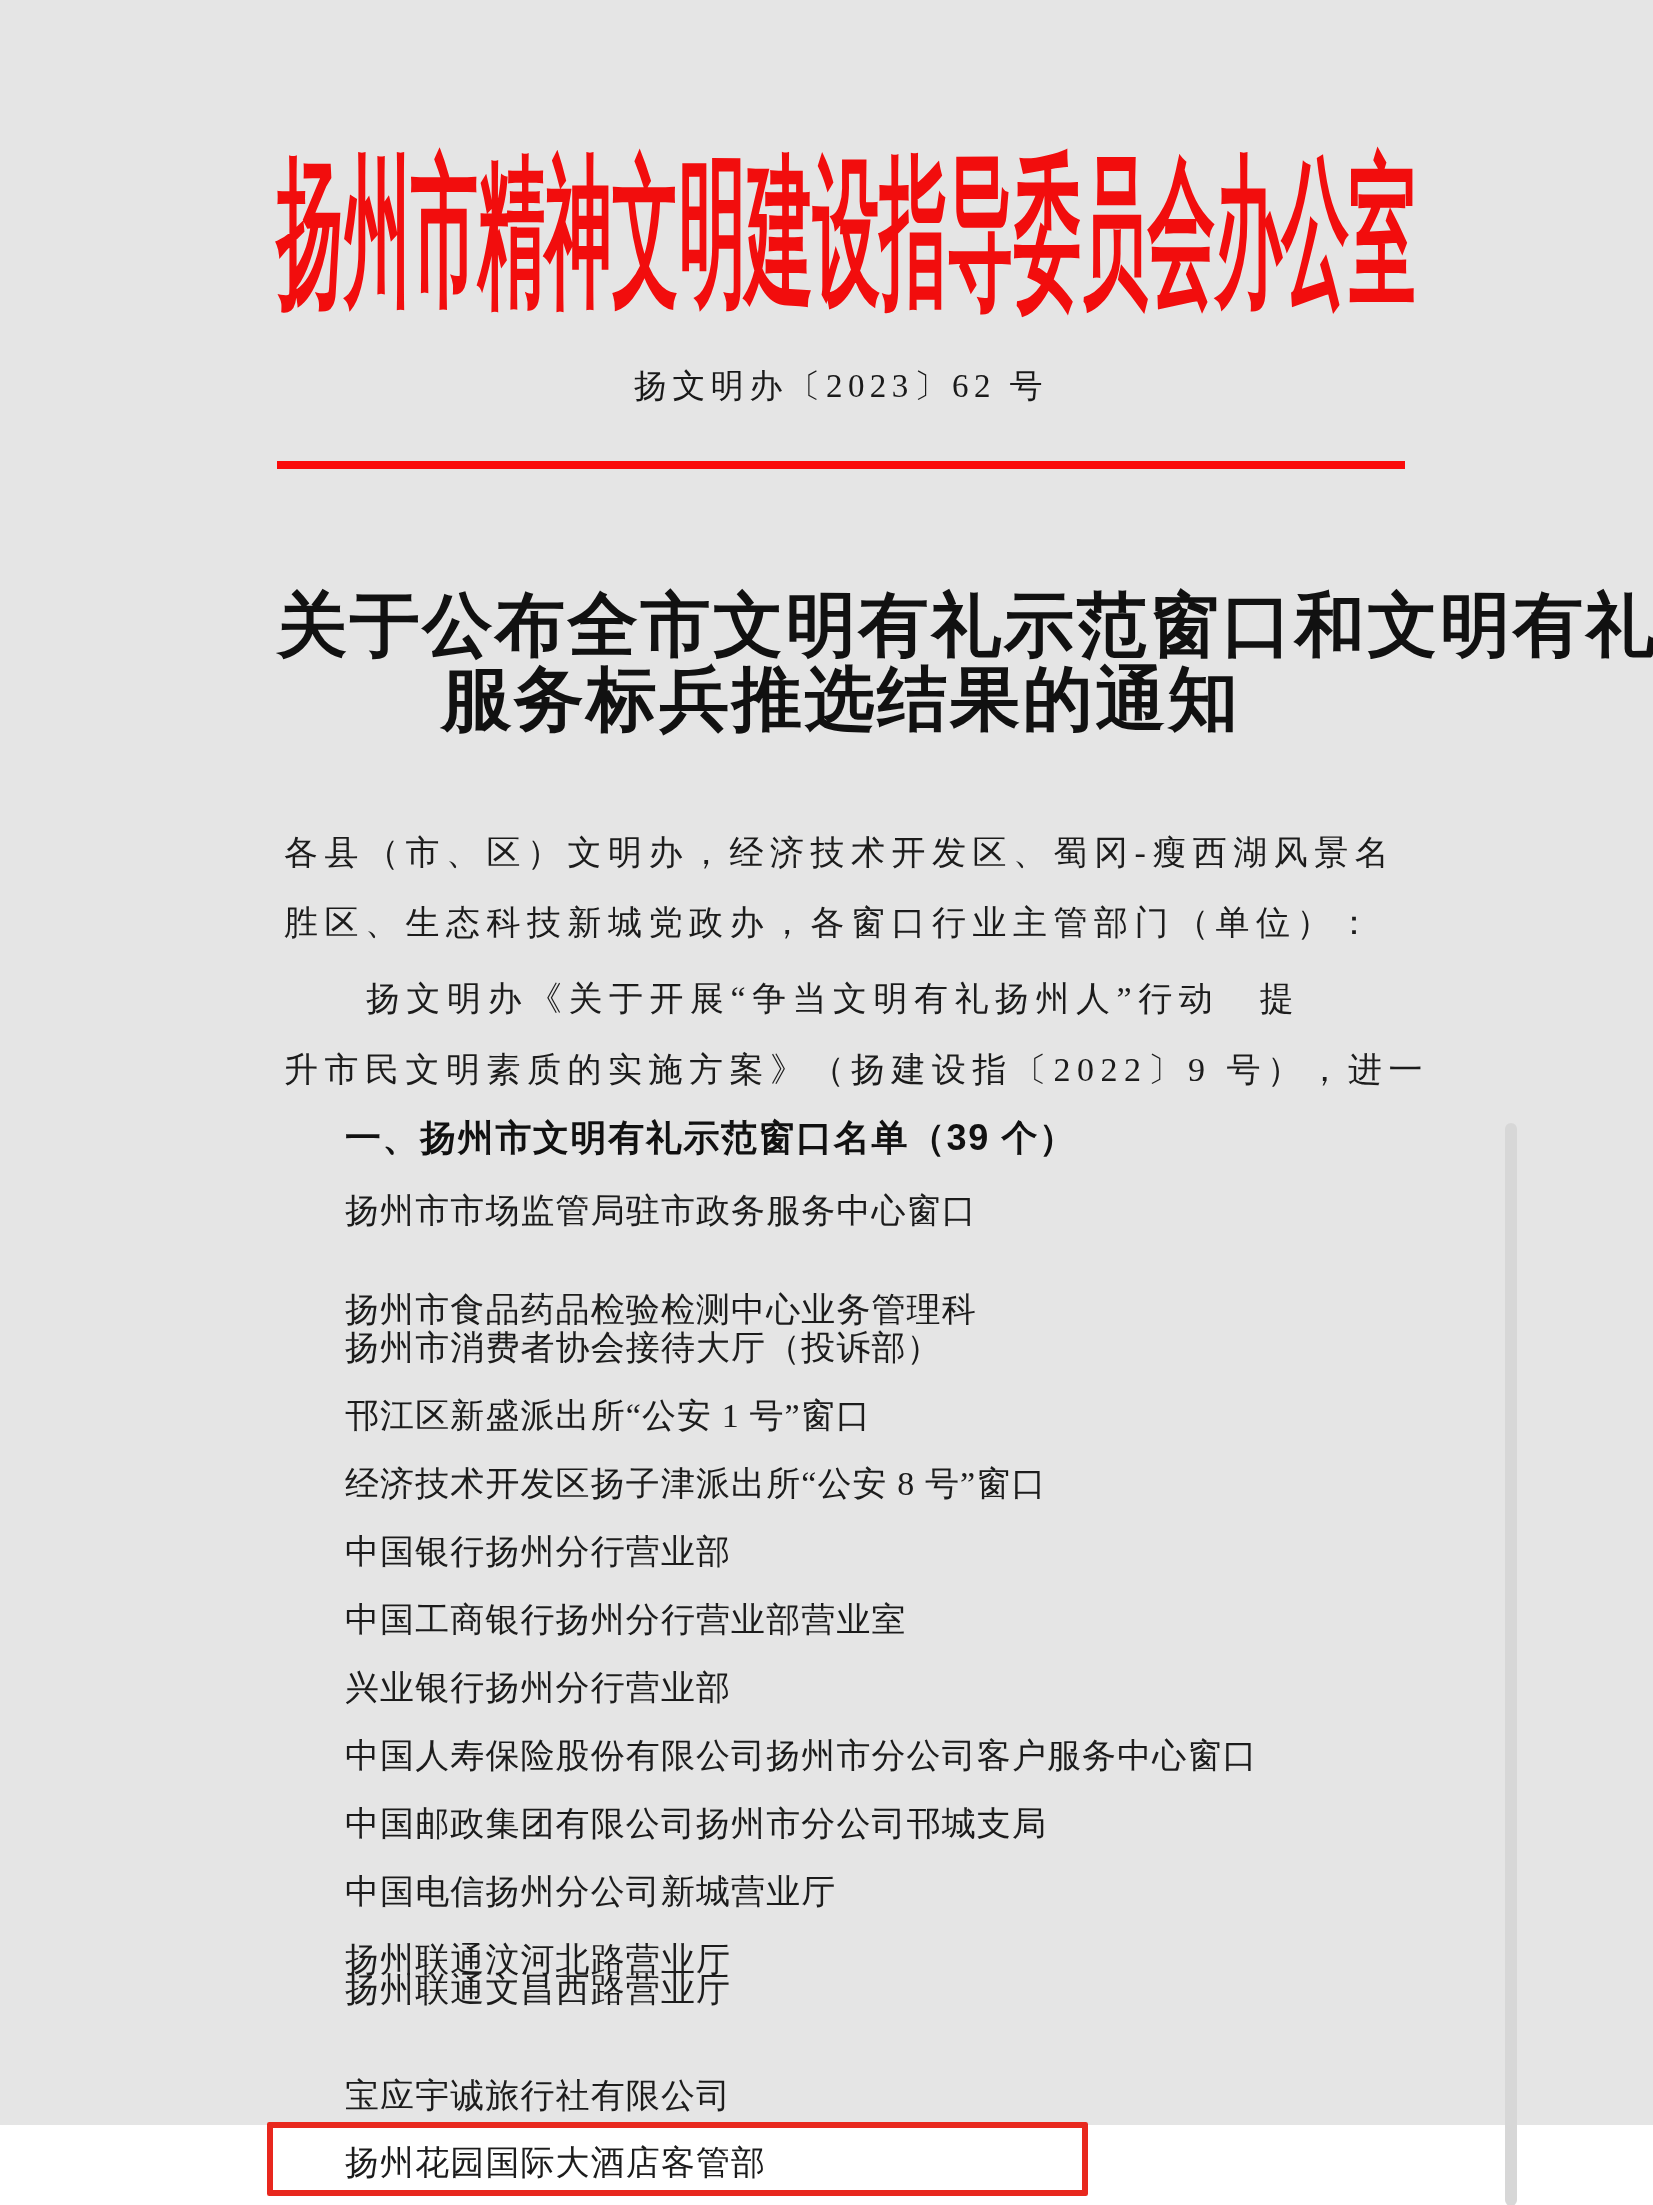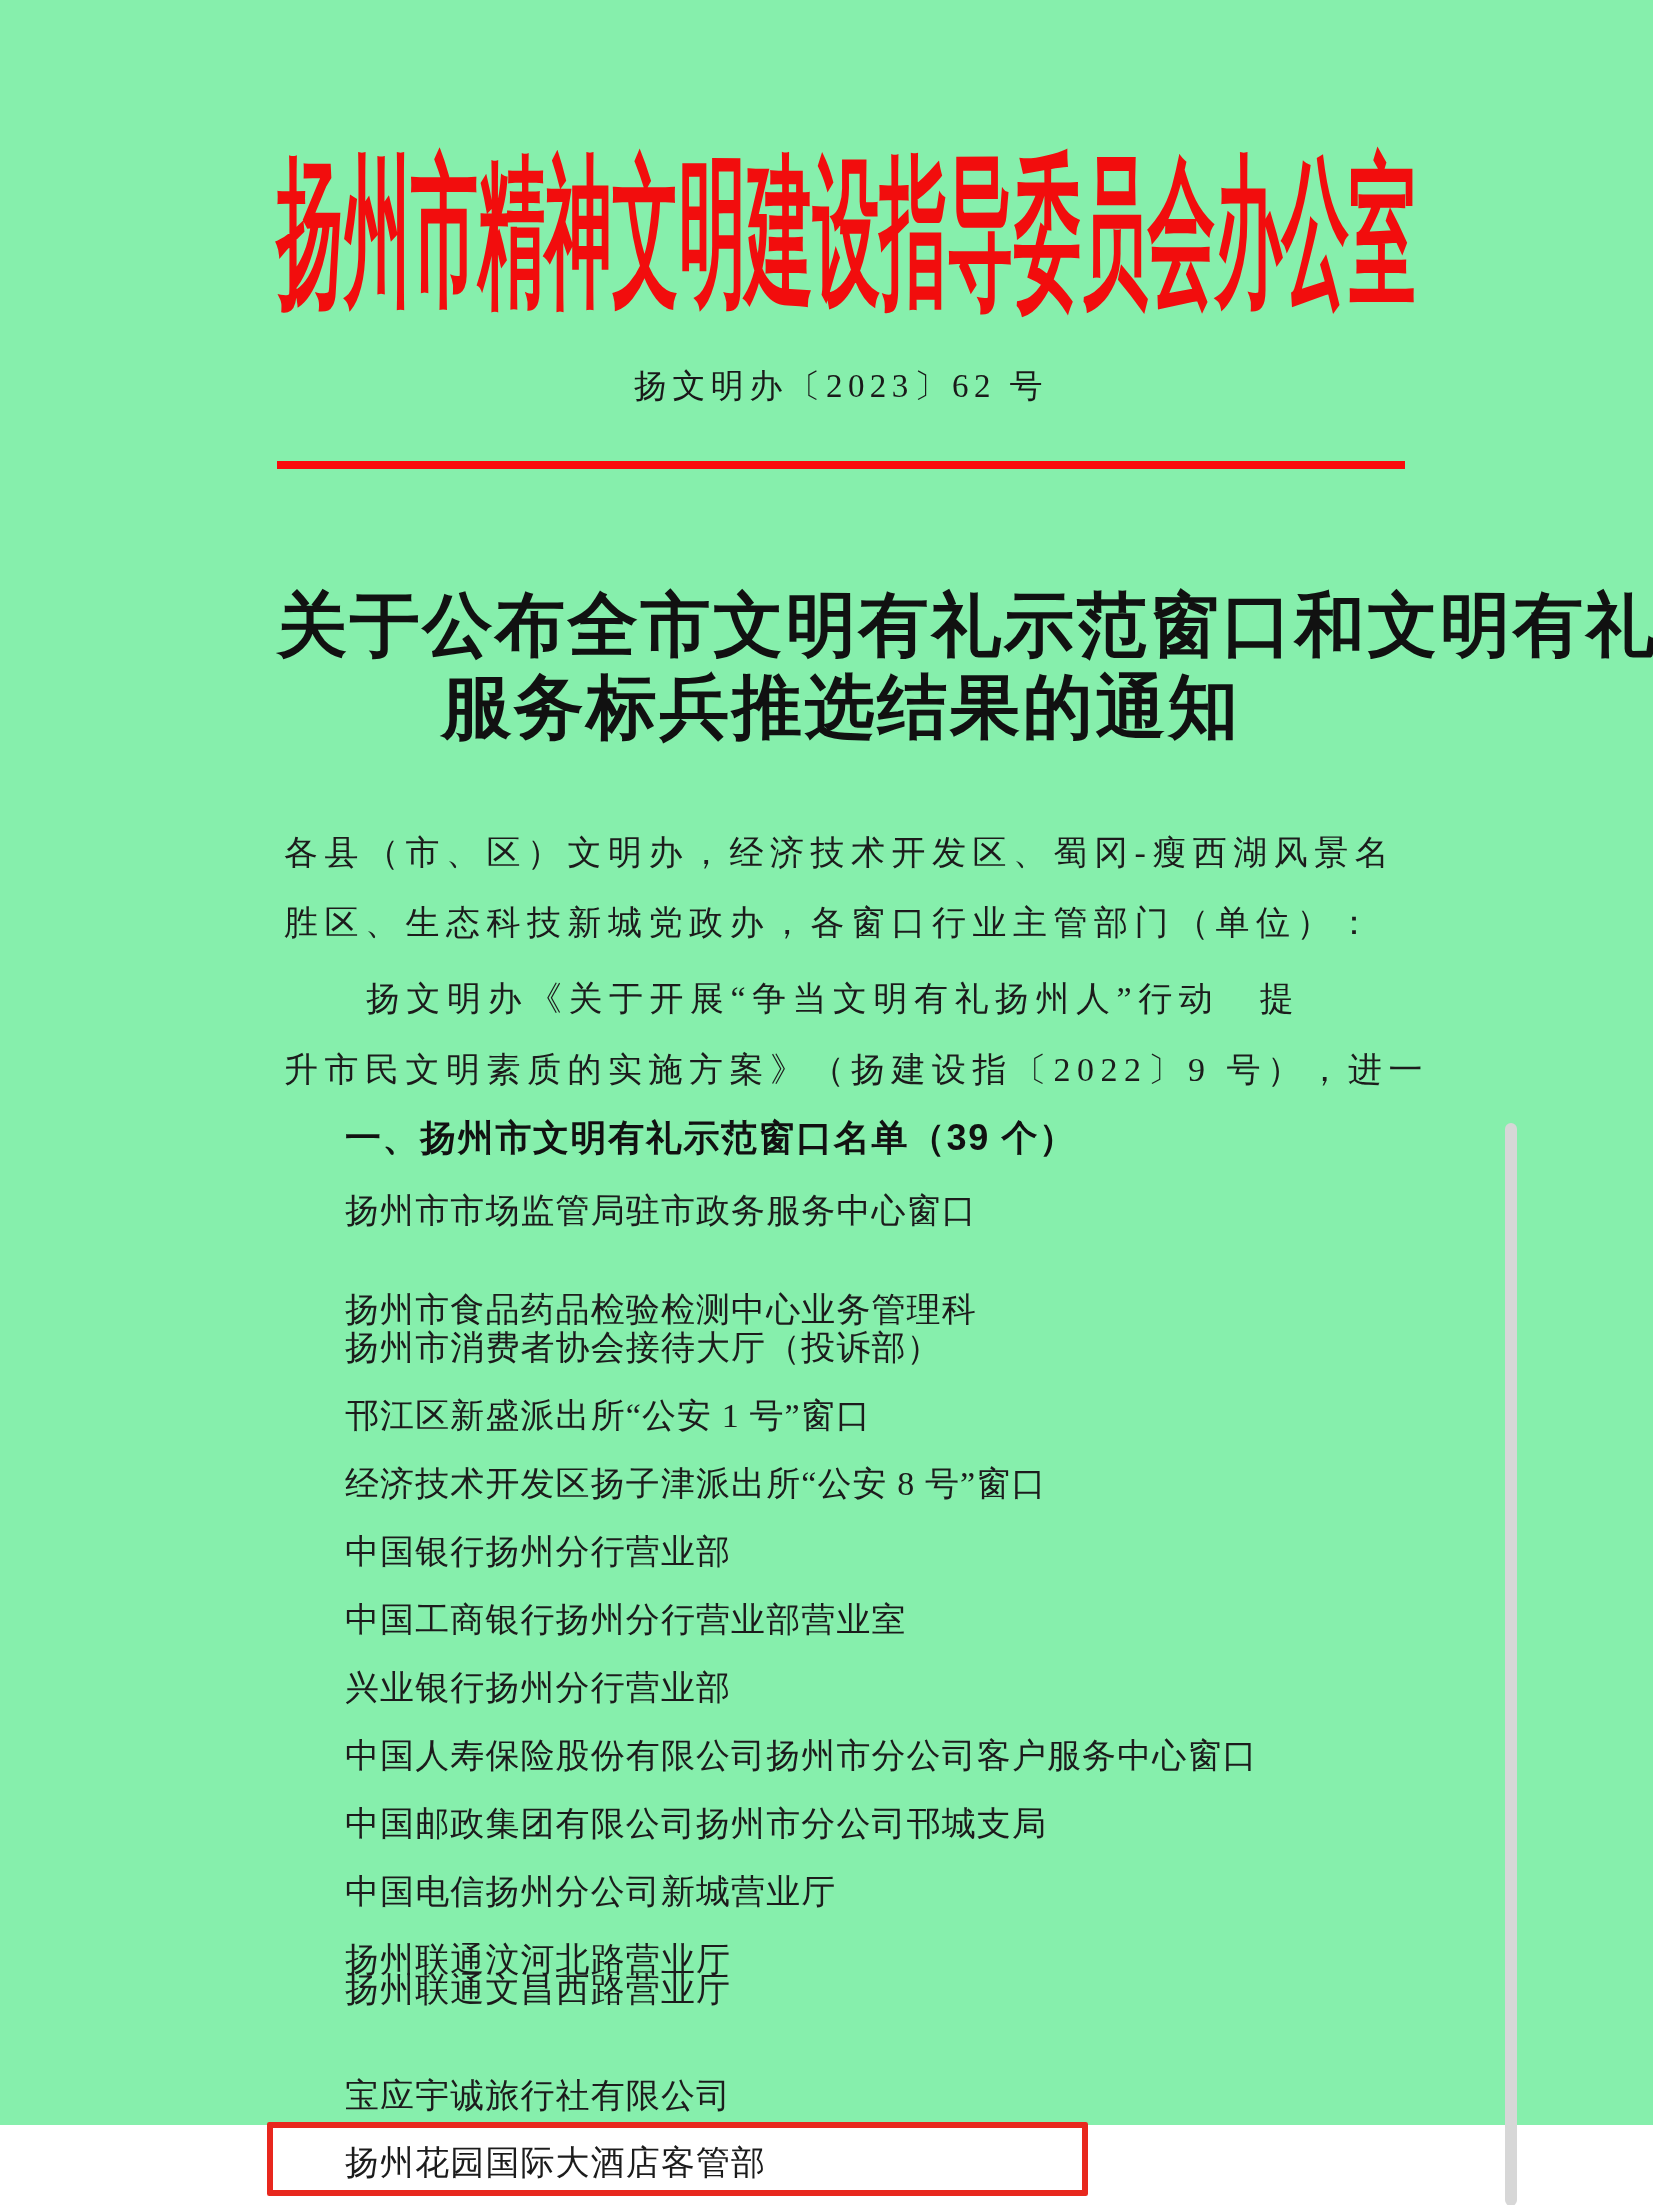--- a/index.html
+++ b/index.html
@@ -8,21 +8,21 @@
     background: #ffffff;
     width: 1654px;
     height: 2205px;
     overflow: hidden;
     font-family: "Liberation Serif", serif;
   }
   .page {
     position: relative;
     width: 1654px;
     height: 2125px;
-    background: #86efac;
+    background: #e5e5e5;
   }
   
   .agency-header {
     position: absolute;
     top: 123px;
     left: 277px;
     width: 1128px;
     height: 172px;
     text-align: center;
     font-size: 67px;
@@ -63,21 +63,21 @@
     line-height: 70px;
     text-align: center;
     font-size: 70px;
     font-weight: 700;
     letter-spacing: 2.7px;
     color: #111111;
     white-space: nowrap;
     font-family: "Liberation Serif", serif;
   }
   .title-line1 { top: 591px; }
-  .title-line2 { top: 665px; margin-top: 8px; }
+  .title-line2 { top: 665px; }
   .body-line {
     position: absolute;
     left: 284px;
     height: 54px;
     line-height: 54px;
     font-size: 34px;
     letter-spacing: 6.5px;
     color: #1c1c1c;
     white-space: nowrap;
   }

